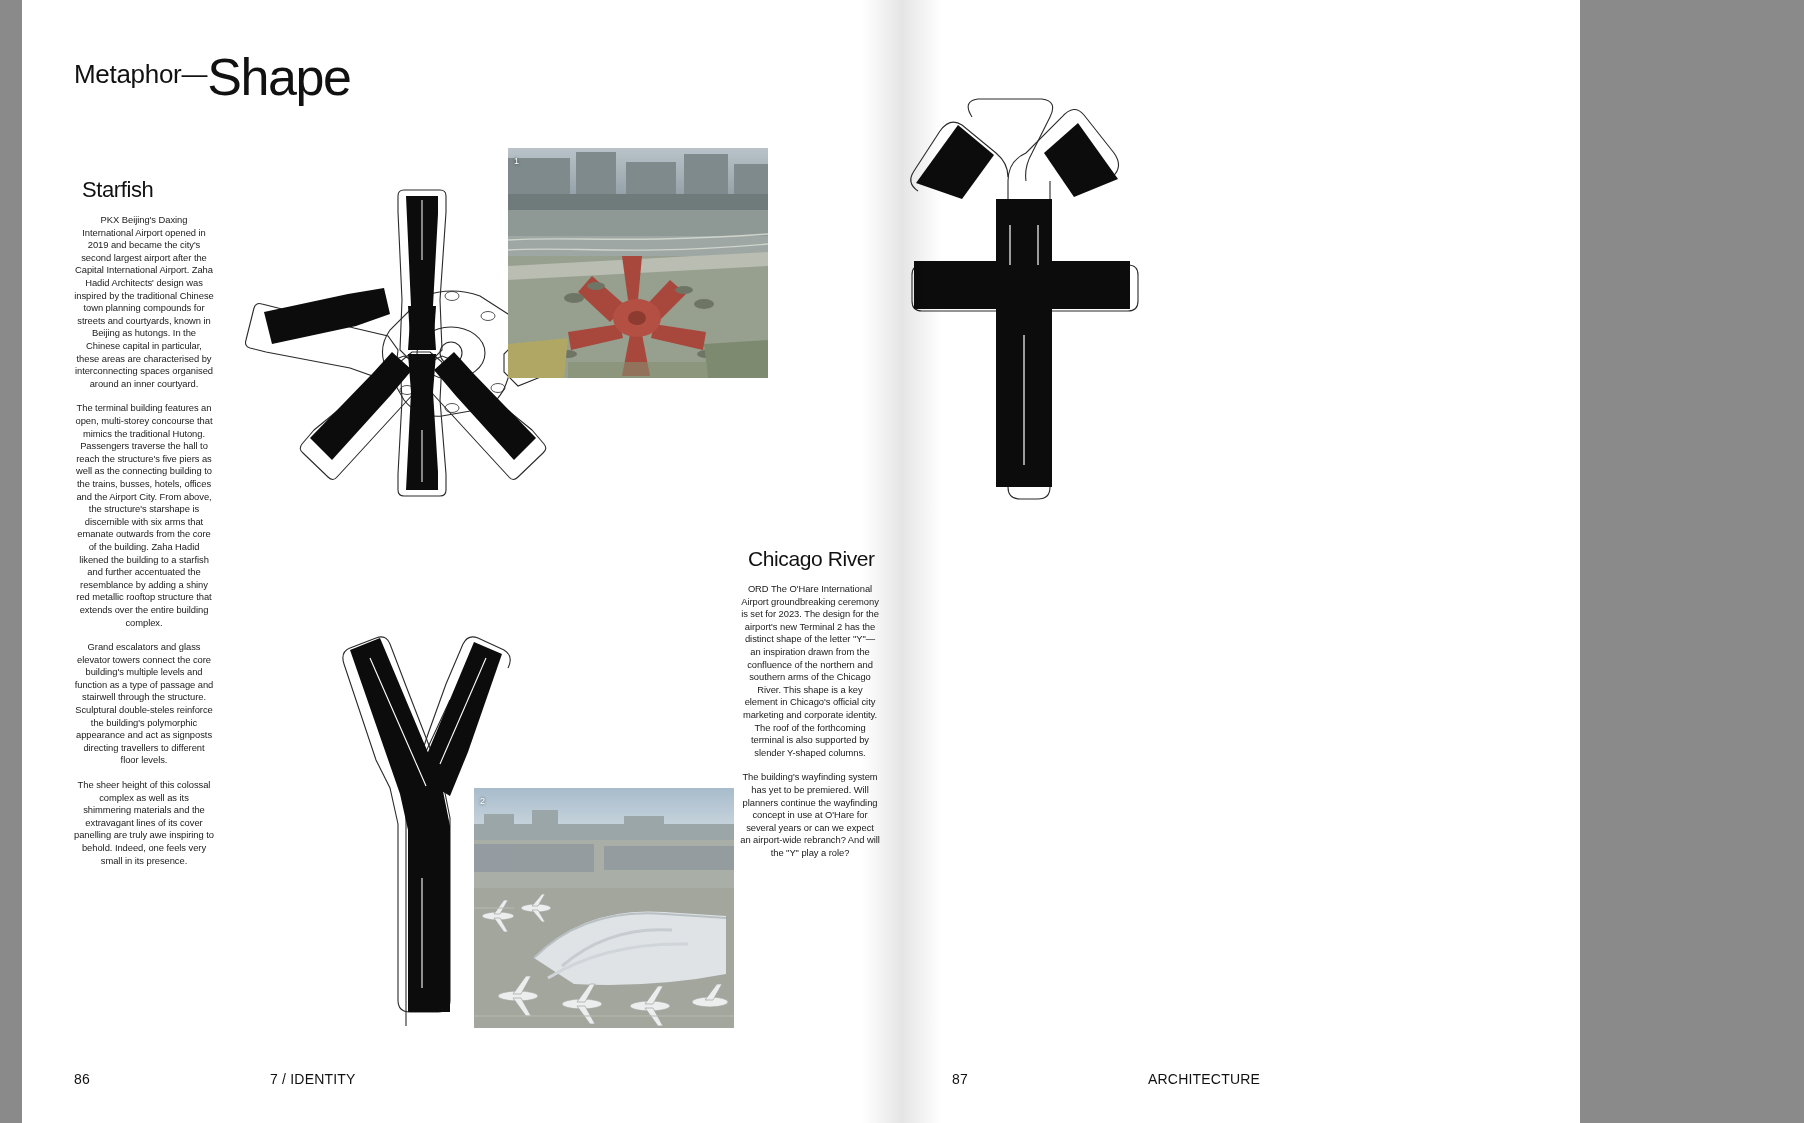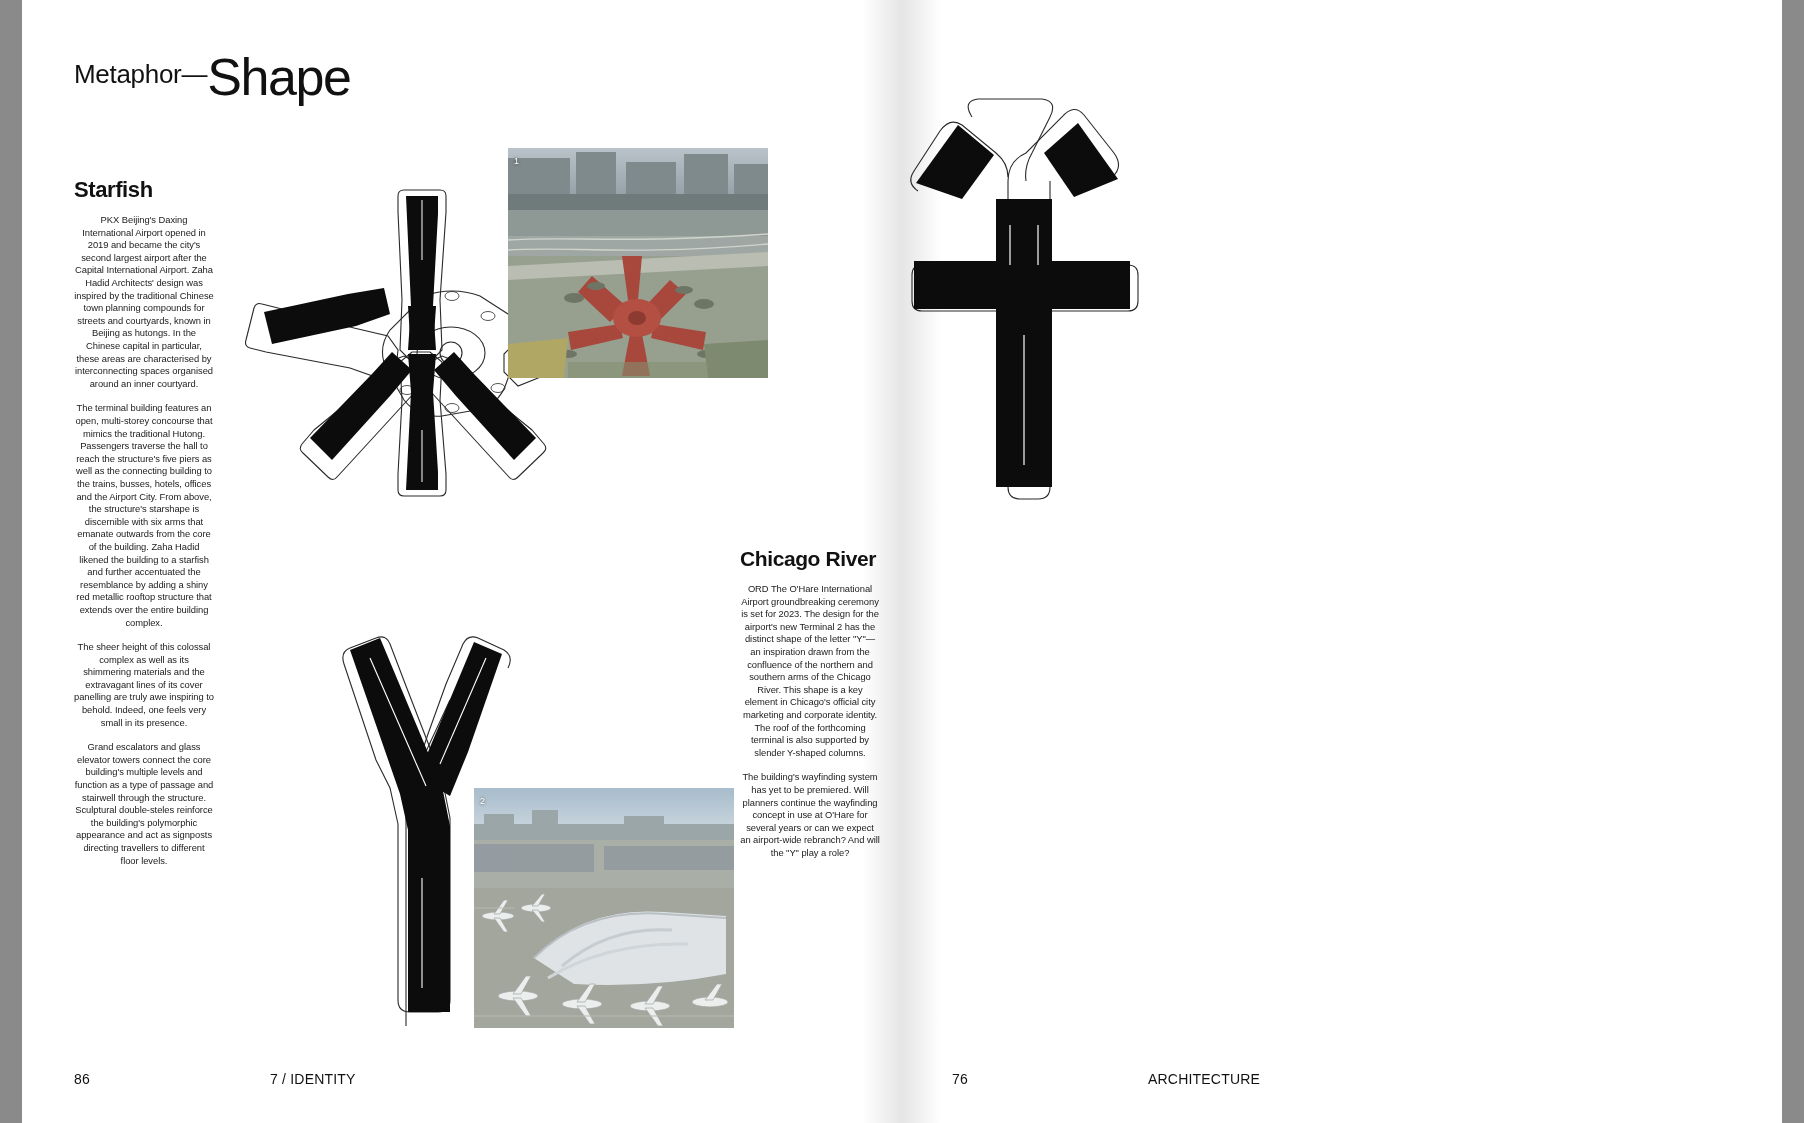--- a/index.html
+++ b/index.html
@@ -6,21 +6,21 @@
     margin: 0;
     padding: 0;
     background: #8a8a8a;
   }
   body {
     font-family: "Liberation Sans", sans-serif;
     -webkit-font-smoothing: antialiased;
   }
   .spread {
     position: relative;
-    width: 1804px;
+    width: 1580px;
     height: 1123px;
     background: #8a8a8a;
     overflow: hidden;
   }
   .page {
     position: absolute;
     top: 0;
     height: 1123px;
     background: #ffffff;
   }
@@ -54,24 +54,24 @@
     vertical-align: 12px;
   }
   .chapter-title .main {
     font-size: 52px;
     letter-spacing: -1.4px;
     color: #111;
   }
 
   .sec-heading {
     font-size: 22px;
-    font-weight: bold;
+    font-weight: normal;
     letter-spacing: -0.4px;
     color: #111;
-    margin: 0 0 13px 0;
+    margin: 0 0 13px 8px;
     line-height: 1.05;
   }
 
   .col {
     position: absolute;
     font-size: 9.4px;
     line-height: 12.6px;
     color: #1a1a1a;
     text-align: left;
     letter-spacing: -0.05px;
@@ -248,22 +248,22 @@
           <rect x="60" y="214" width="140" height="16"></rect>
         </g>
         <text class="cap" x="6" y="16" fill="#ffffff" font-size="9" font-family="Liberation Sans, sans-serif">1</text>
       </svg>
     </div>
 
     <div class="col starfish-col">
       <h2 class="sec-heading">Starfish</h2>
       <p>PKX  Beijing's Daxing International Airport opened in 2019 and became the city's second largest airport after the Capital International Airport. Zaha Hadid Architects' design was inspired by the traditional Chinese town planning compounds for streets and courtyards, known in Beijing as hutongs. In the Chinese capital in particular, these areas are characterised by interconnecting spaces organised around an inner courtyard.</p>
       <p>The terminal building features an open, multi-storey concourse that mimics the traditional Hutong. Passengers traverse the hall to reach the structure's five piers as well as the connecting building to the trains, busses, hotels, offices and the Airport City. From above, the structure's starshape is discernible with six arms that emanate outwards from the core of the building. Zaha Hadid likened the building to a starfish and further accentuated the resemblance by adding a shiny red metallic rooftop structure that extends over the entire building complex.</p>
+      <p>Grand escalators and glass elevator towers connect the core building's multiple levels and function as a type of passage and stairwell through the structure. Sculptural double-steles reinforce the building's polymorphic appearance and act as signposts directing travellers to different floor levels.</p>
       <p>The sheer height of this colossal complex as well as its shimmering materials and the extravagant lines of its cover panelling are truly awe inspiring to behold. Indeed, one feels very small in its presence.</p>
-      <p>Grand escalators and glass elevator towers connect the core building's multiple levels and function as a type of passage and stairwell through the structure. Sculptural double-steles reinforce the building's polymorphic appearance and act as signposts directing travellers to different floor levels.</p>
     </div>
 
     <div class="diagram" style="left:288px; top:628px;">
       <svg width="230" height="400" viewBox="0 0 230 400">
         <g fill="none" stroke="#2a2a2a" stroke-width="1.1">
           <path d="M34 36 Q30 24 40 20 L66 10 Q76 6 80 16 L96 58 L120 120 L132 150
                    L140 190 L140 372 Q140 384 128 384 L100 384 Q88 384 88 372 L88 196
                    L80 160 L66 132 Z"></path>
           <path d="M198 40 Q204 28 194 22 L168 10 Q158 6 153 16 L136 56 L118 106
                    L106 142 L100 180"></path>
@@ -378,20 +378,20 @@
           <path d="M104 104 h56 v62 h78 v48 h-78 v178 h-56 v-178 h-82 v-48 h82 Z"></path>
         </g>
         <g fill="none" stroke="#ffffff" stroke-width="1.2">
           <path d="M118 130 v40"></path>
           <path d="M146 130 v40"></path>
           <path d="M132 240 v130"></path>
         </g>
       </svg>
     </div>
 
-    <div class="folio" style="left:50px; bottom:36px;">76</div>
+    <div class="folio" style="left:50px; bottom:36px;">87</div>
     <div class="folio" style="left:246px; bottom:36px;margin-top:35px;">ARCHITECTURE</div>
   </div>
 
   <div class="gutter-shadow-l"></div>
   <div class="gutter-shadow-r"></div>
 
 </div>
 
 </body></html>

